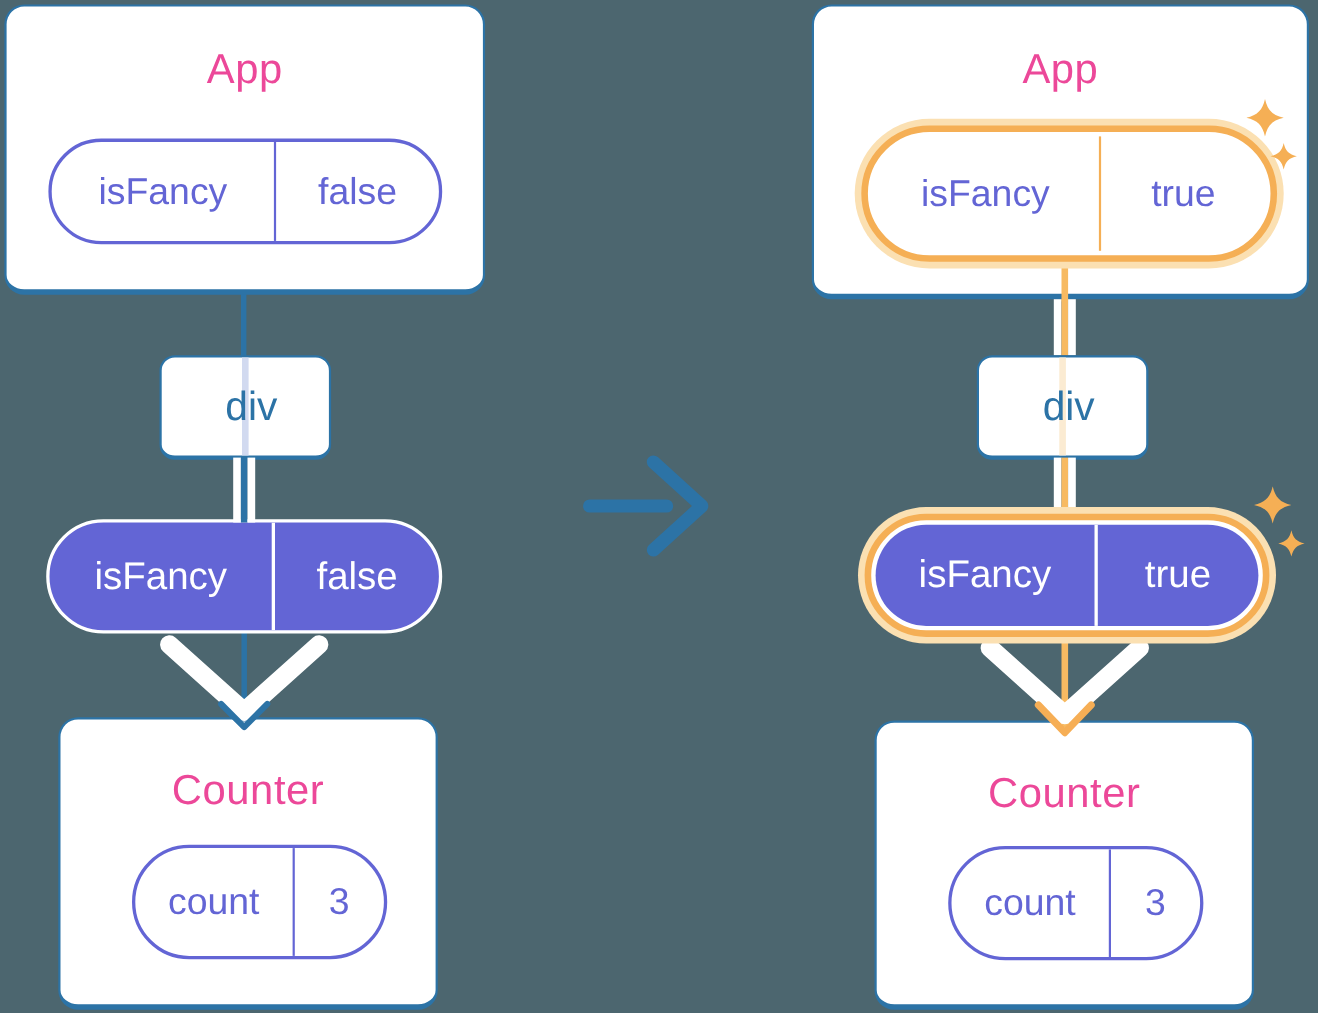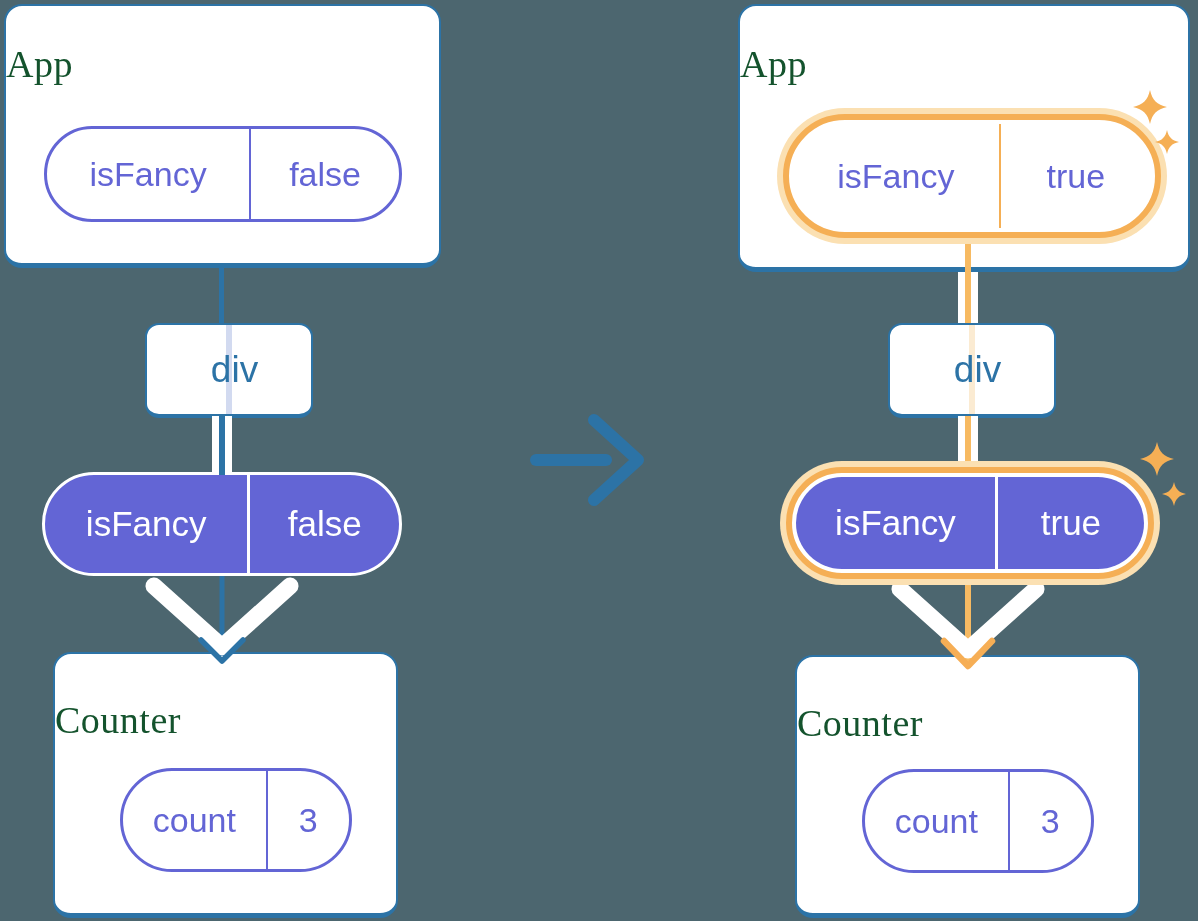--- a/index.html
+++ b/index.html
@@ -6,23 +6,22 @@
   .canvas{
     position:relative;width:1198px;height:921px;background:#4C666F;
     overflow:hidden;font-family:"Liberation Sans", sans-serif;
   }
   
   .card{
     position:absolute;background:#fff;border:2px solid #2C73A6;
     border-bottom-width:5px;border-radius:18px;box-sizing:border-box;
   }
   .card-title{
-    text-align:left;font-size:38px;color:#14532d;font-weight:500;
+    text-align:center;font-size:38px;color:#ec4899;font-weight:500;
     letter-spacing:.5px;
-    font-family:Liberation Serif, serif;
   }
   
   .pill{
     position:absolute;display:flex;align-items:stretch;box-sizing:border-box;
     border-radius:60px;overflow:hidden;
   }
   .pill .cell{
     display:flex;align-items:center;justify-content:center;
     font-size:34px;box-sizing:border-box;
   }
@@ -50,21 +49,21 @@
   .fancy-ring.on-white .cell-value{flex:1;}
   .fancy-inner{
     flex:1;display:flex;align-items:stretch;background:#6365D5;
     border-radius:50px;overflow:hidden;
   }
   .fancy-inner .cell{color:#fff;font-size:35px;}
   .fancy-inner .cell-name{flex:0 0 58%;border-right:3px solid #fff;}
   .fancy-inner .cell-value{flex:1;}
   
   .div-box{
-    position:absolute;width:168px;height:95px;background:#fff;
+    position:absolute;width:156px;height:95px;background:#fff;
     border:2px solid #2C73A6;border-bottom-width:4px;border-radius:14px;
     box-sizing:border-box;display:flex;align-items:center;justify-content:center;
     z-index:3;
     padding-left:11px;
   }
   .div-box .thru-line{
     position:absolute;top:0;bottom:0;left:50%;margin-left:-3px;width:6px;
   }
   .div-box .label{
     position:relative;z-index:1;font-size:37px;color:#2C73A6;

